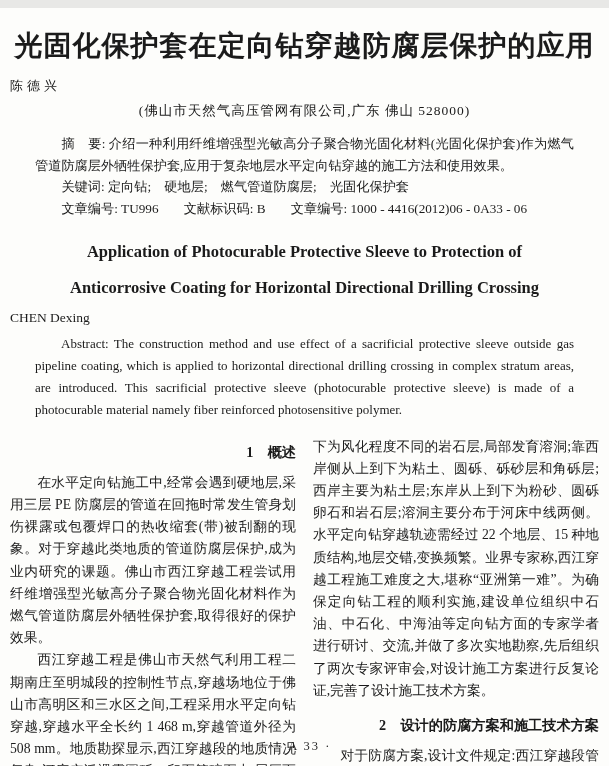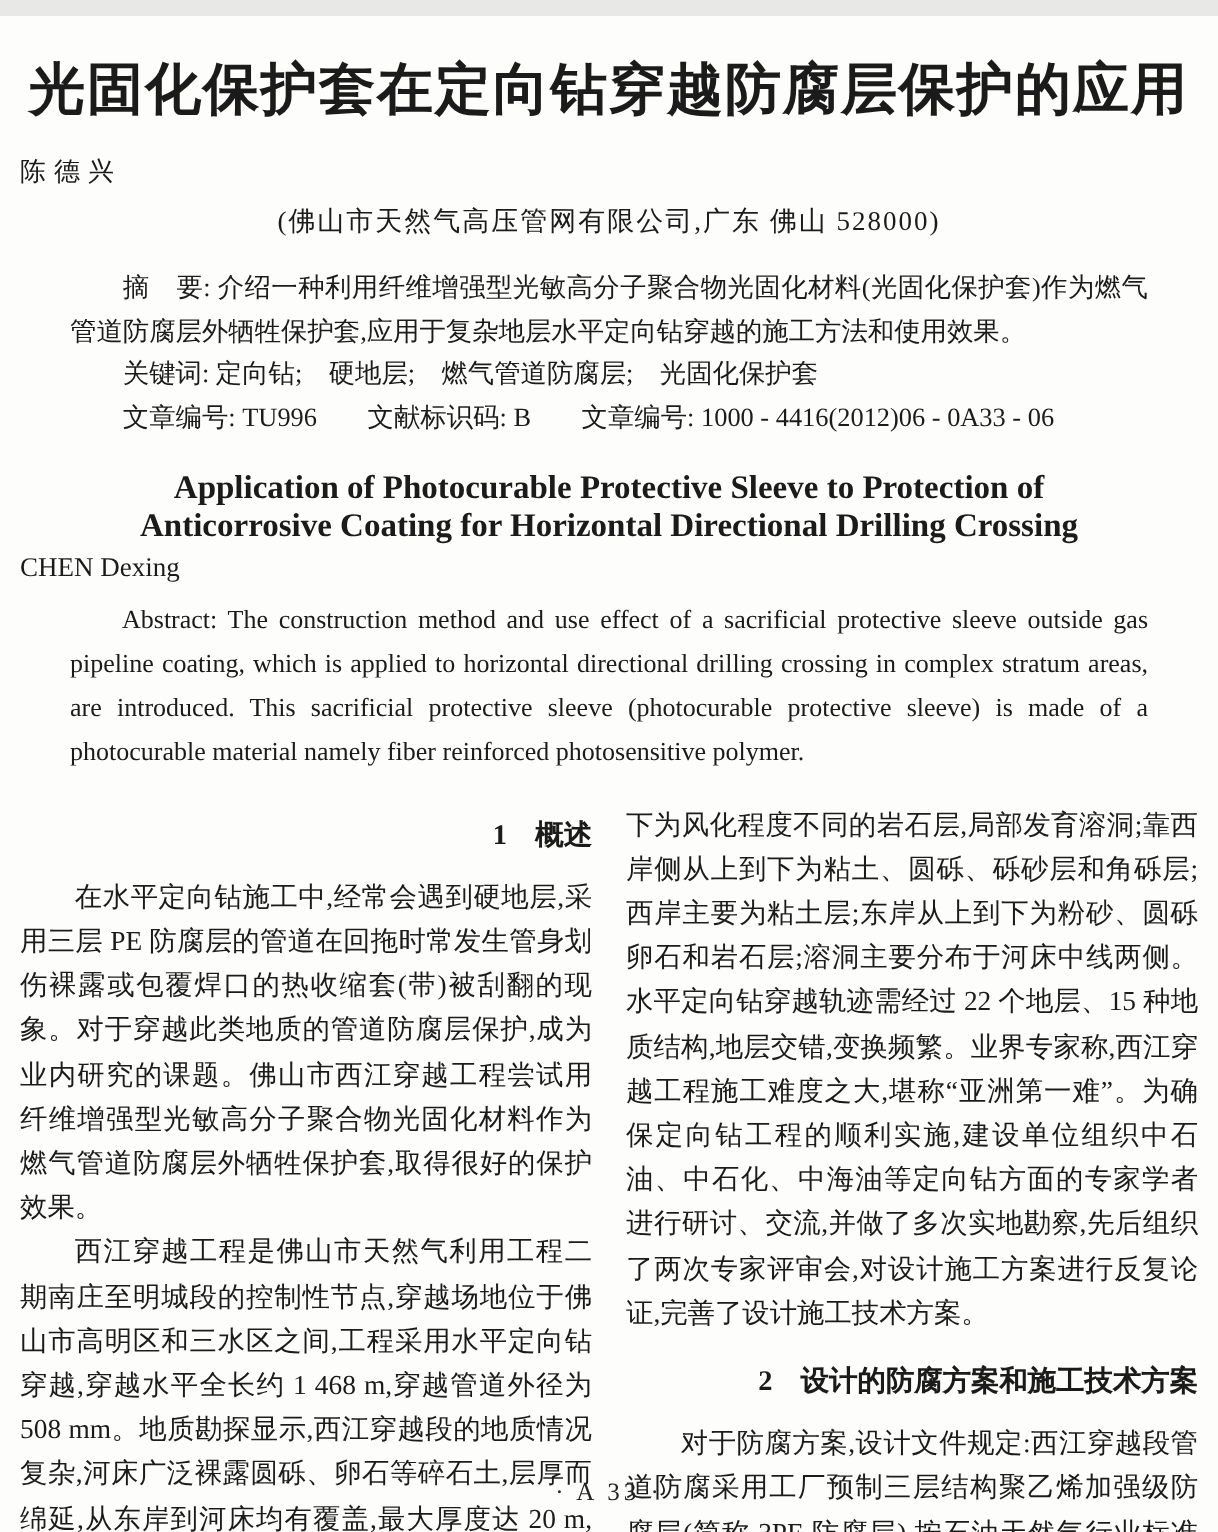--- a/index.html
+++ b/index.html
@@ -50,21 +50,21 @@
   .label { font-weight: normal; }
   .label::after { content: " "; }
   .meta-line { text-indent: 2em; white-space: nowrap; }
   .meta-pair { margin-right: 22px; }
   .meta-pair:last-child { margin-right: 0; }
   .title-en {
     margin: 15px 48px 0;
     font-size: 16.5px;
     font-weight: bold;
     text-align: center;
-    line-height: 19px;
+    line-height: 36px;
   }
   .author-en {
     margin-top: 4px;
     font-size: 13.5px;
   }
   .en-abs {
     margin-top: 7px;
     font-size: 13px;
     line-height: 21.8px;
   }

